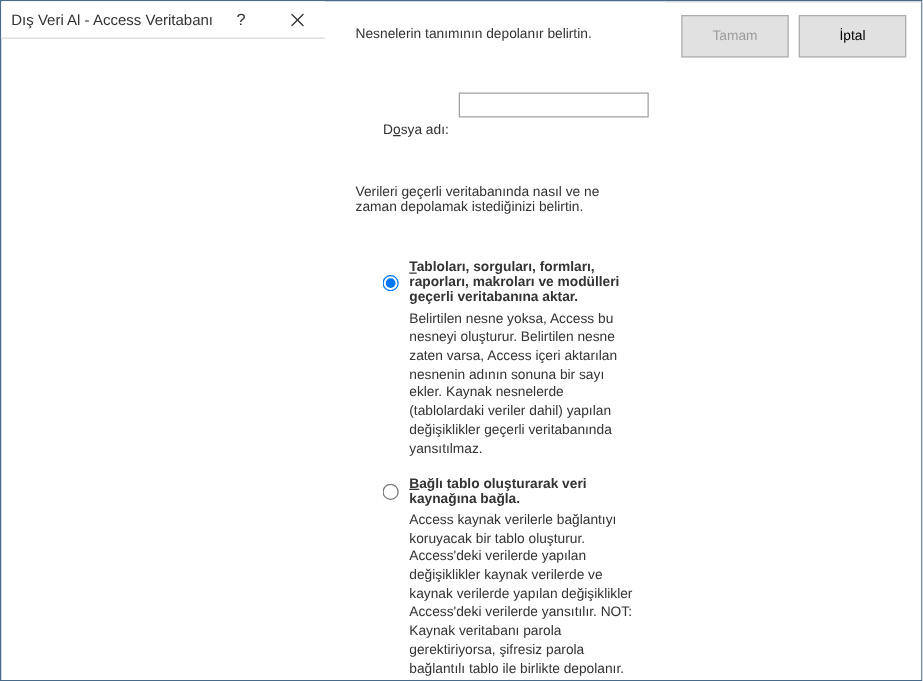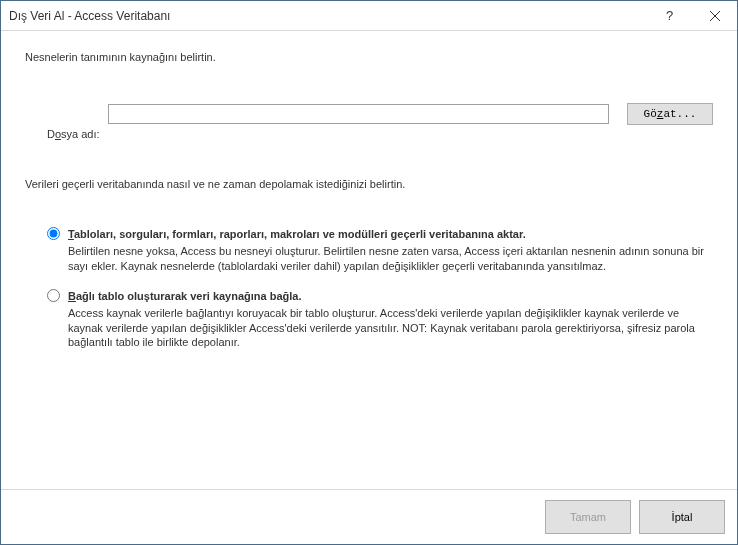--- a/index.html
+++ b/index.html
@@ -7,21 +7,21 @@
       font-family: "Segoe UI", Tahoma, sans-serif;
       font-size: 11px;
       background: #fff;
       color: #333;
     }
     .dialog {
       width: 738px;
       height: 545px;
       border: 1px solid #4a6a8a;
       display: flex;
-      flex-direction: column;
+      flex-direction: row;
       background: #fff;
     }
     .titlebar {
       height: 30px;
       background: #fff;
       display: flex;
       align-items: center;
       padding-left: 8px;
       border-bottom: 1px solid #d9d9d9;
     }
@@ -94,21 +94,21 @@
       margin-bottom: 36px;
     }
     .options {
       padding-left: 22px;
     }
     .option {
       margin-bottom: 14px;
     }
     .option-head {
       display: flex;
-      align-items: flex-end;
+      align-items: center;
     }
     .option-head input[type="radio"] {
       margin-right: 8px;
       margin-top: 1px;
     }
     .option-head .label-strong {
       font-weight: bold;
     }
     .option-head .u { text-decoration: underline; }
     .option-desc {
@@ -150,21 +150,21 @@
       <svg width="10" height="10" viewBox="0 0 10 10">
         <line x1="0" y1="0" x2="10" y2="10" stroke="#333" stroke-width="1"></line>
         <line x1="10" y1="0" x2="0" y2="10" stroke="#333" stroke-width="1"></line>
       </svg>
     </div>
   </div>
 
 
   <div class="content">
 
-    <div class="instruction">Nesnelerin tanımının kaynağını belirtin.</div>
+    <div class="instruction">Nesnelerin tanımının depolanır belirtin.</div>
 
     <div class="file-row">
       <label><span>D</span><span class="u">o</span><span>sya adı:</span></label>
       <input type="text" class="file-input" value="" style="">
       <button class="browse-btn"><span>Gö</span><span class="u">z</span><span>at...</span></button>
     </div>
 
     <div class="section-label">Verileri geçerli veritabanında nasıl ve ne zaman depolamak istediğinizi belirtin.</div>
 
     <div class="options">

